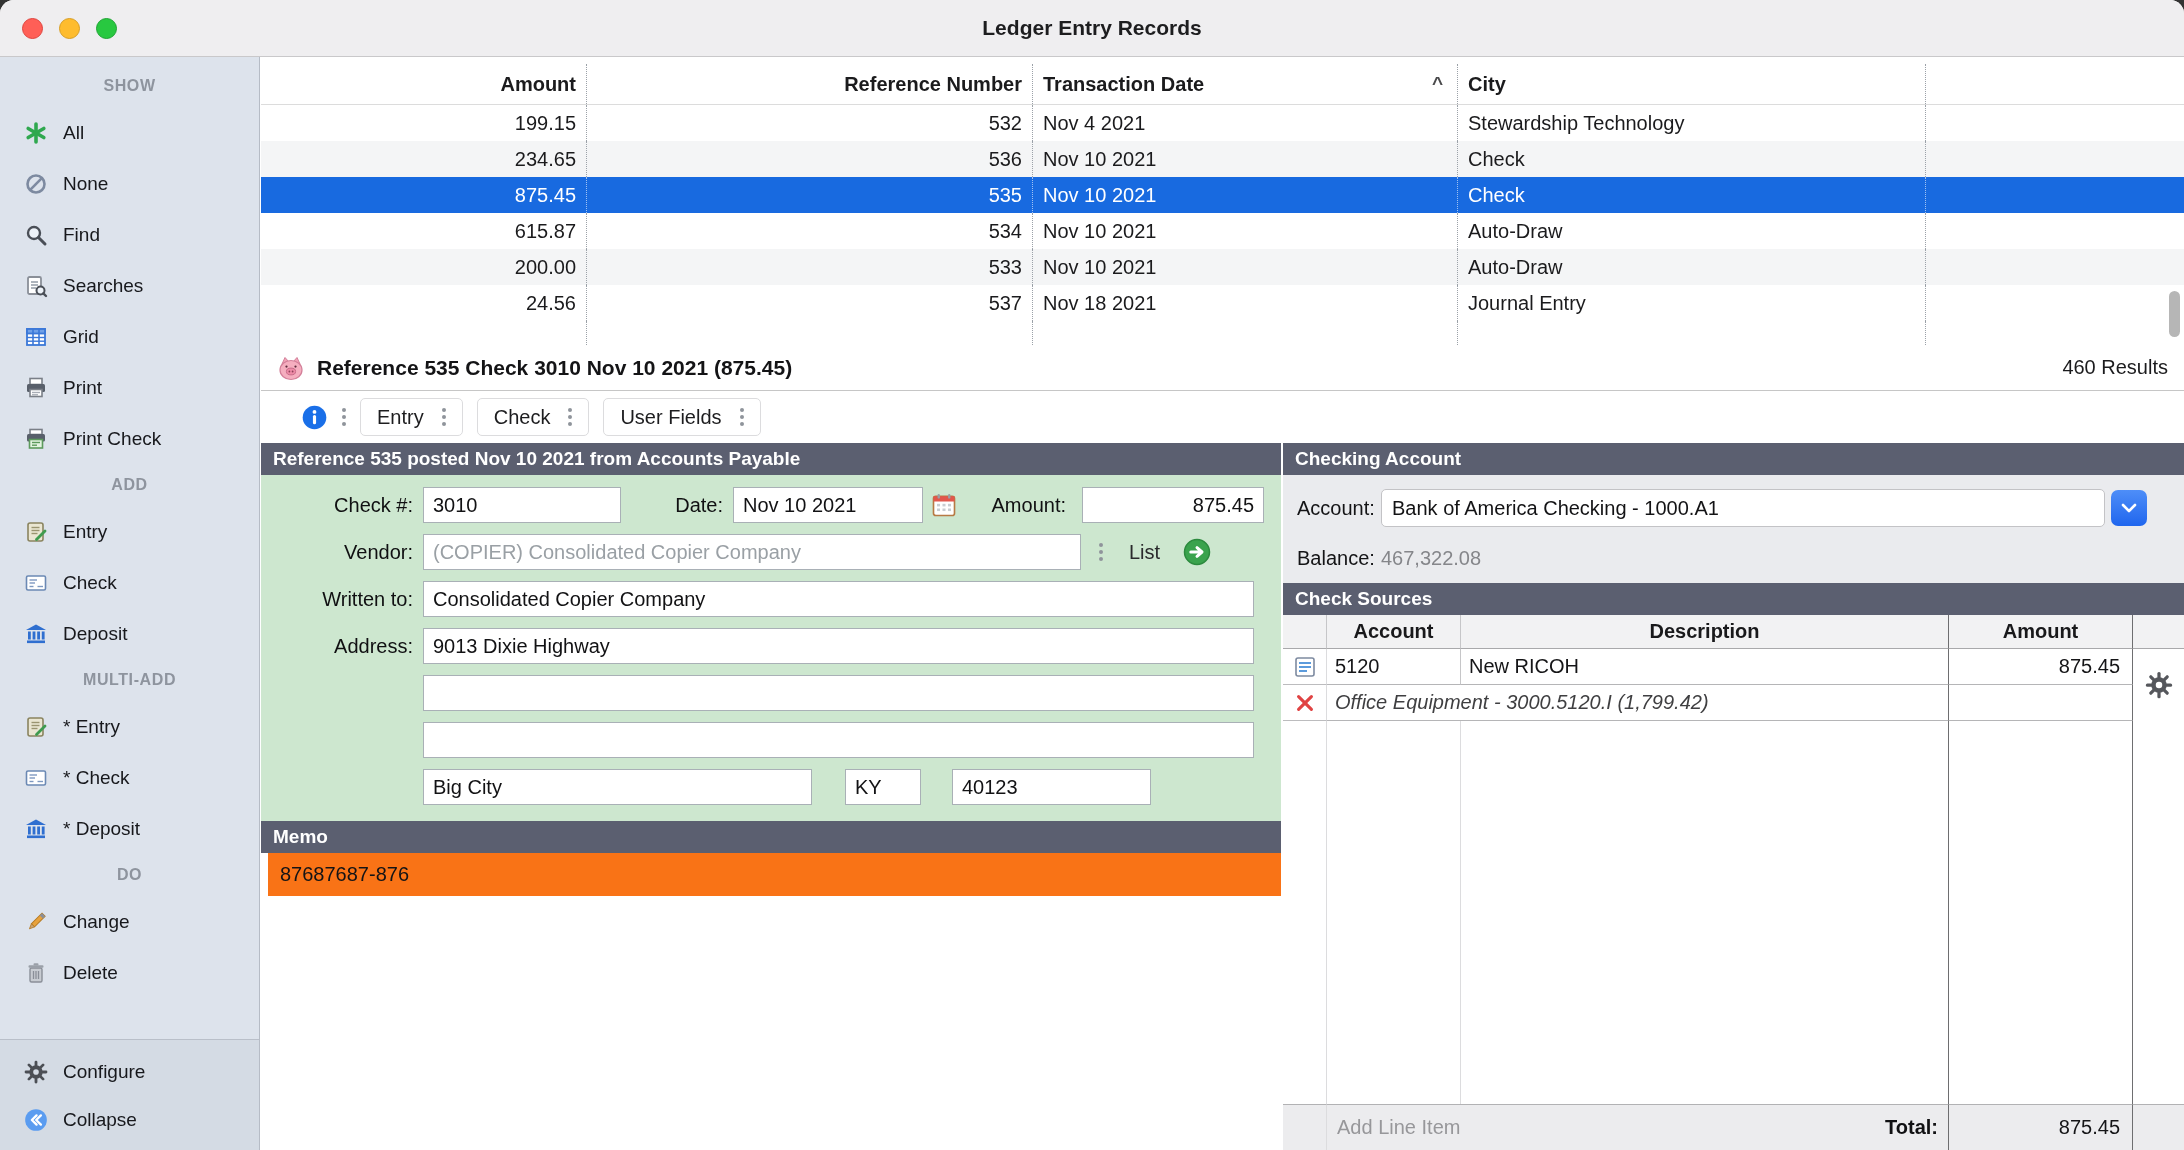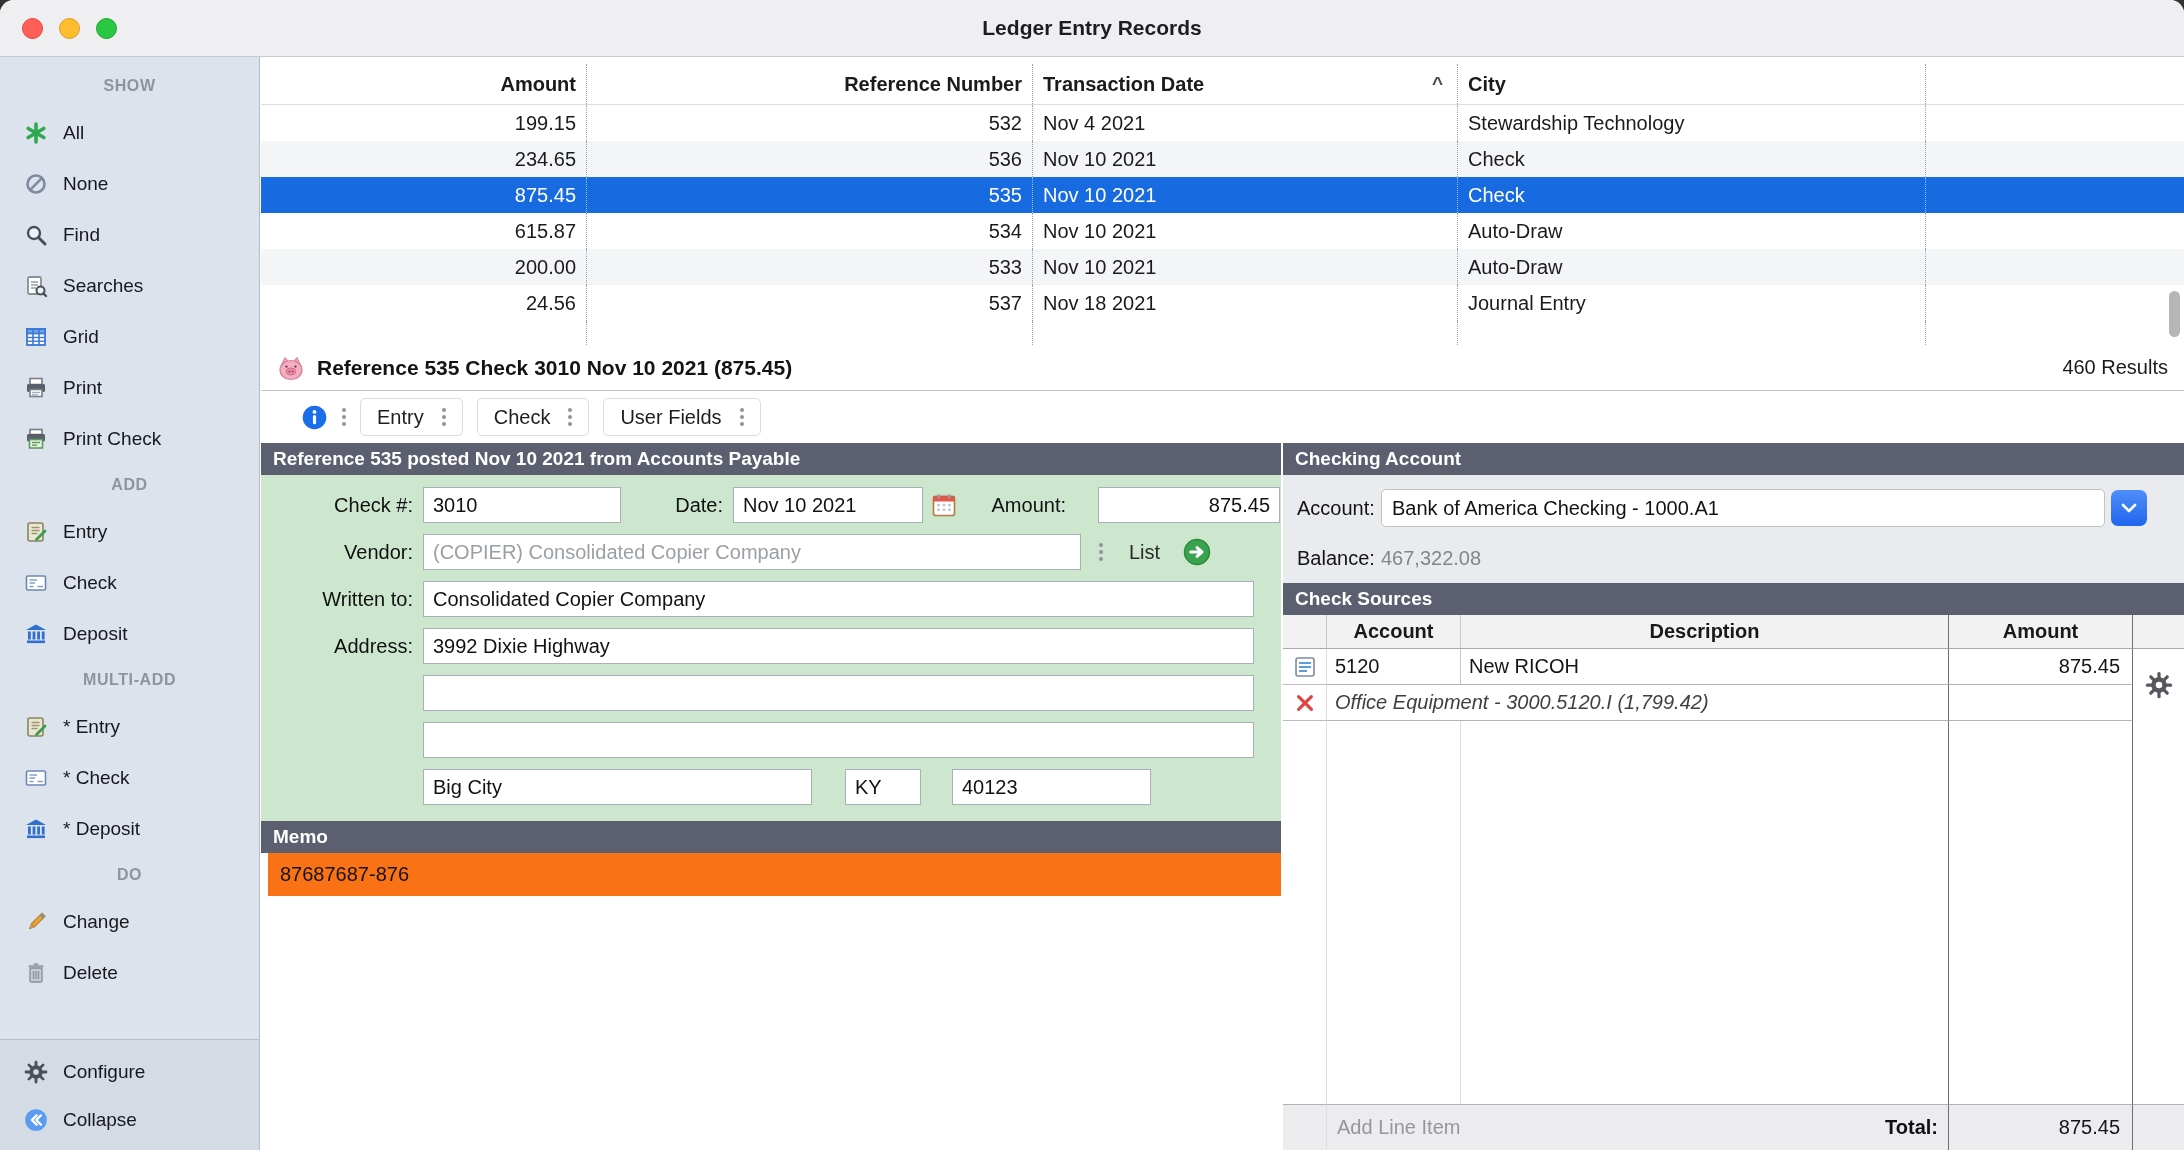--- a/index.html
+++ b/index.html
@@ -74,21 +74,21 @@
   
   .form-area{height:346px;background:#cde7cf;padding-top:12px;display:flex;flex-direction:column;gap:11px;box-sizing:border-box;}
   .f-row{display:flex;align-items:center;height:36px;flex:0 0 36px;}
   .f-label{flex:0 0 152px;text-align:right;margin-right:10px;font-size:20px;color:#101012;}
   .f-input{height:36px;background:#fff;border:1px solid #a9b0b6;font-size:20px;color:#121214;
     display:flex;align-items:center;padding:0 9px;box-sizing:border-box;}
   .w-check{width:198px;}
   .lbl-date{flex:0 0 80px;margin-left:22px;}
   .w-date{width:190px;}
   .cal-wrap{margin-left:7px;display:flex;align-items:center;}
-  .lbl-amount{flex:0 0 78px;margin-left:30px;margin-right:32px;}
+  .lbl-amount{flex:0 0 78px;margin-left:30px;margin-right:16px;}
   .w-amount{width:182px;justify-content:flex-end;}
   .w-vendor{width:658px;color:#9aa0a5;}
   .vendor-dots{margin-left:18px;}
   .list-label{margin-left:26px;font-size:20px;color:#2a2a2c;}
   .go-btn{margin-left:22px;display:flex;align-items:center;}
   .w-wide{width:831px;}
   .w-city{width:389px;}
   .w-state{width:76px;margin-left:33px;}
   .w-zip{width:199px;margin-left:31px;}
   .memo-body{background:#f97316;padding:10px 12px;font-size:20px;color:#141416;margin-left:7px;}
@@ -544,21 +544,21 @@
             </span>
           </div>
 
           <div class="f-row">
             <span class="f-label">Written to:</span>
             <div class="f-input w-wide">Consolidated Copier Company</div>
           </div>
 
           <div class="f-row">
             <span class="f-label">Address:</span>
-            <div class="f-input w-wide">3992 Dixie Highway</div>
+            <div class="f-input w-wide">9013 Dixie Highway</div>
           </div>
 
           <div class="f-row">
             <span class="f-label"></span>
             <div class="f-input w-wide"></div>
           </div>
 
           <div class="f-row">
             <span class="f-label"></span>
             <div class="f-input w-wide"></div>

